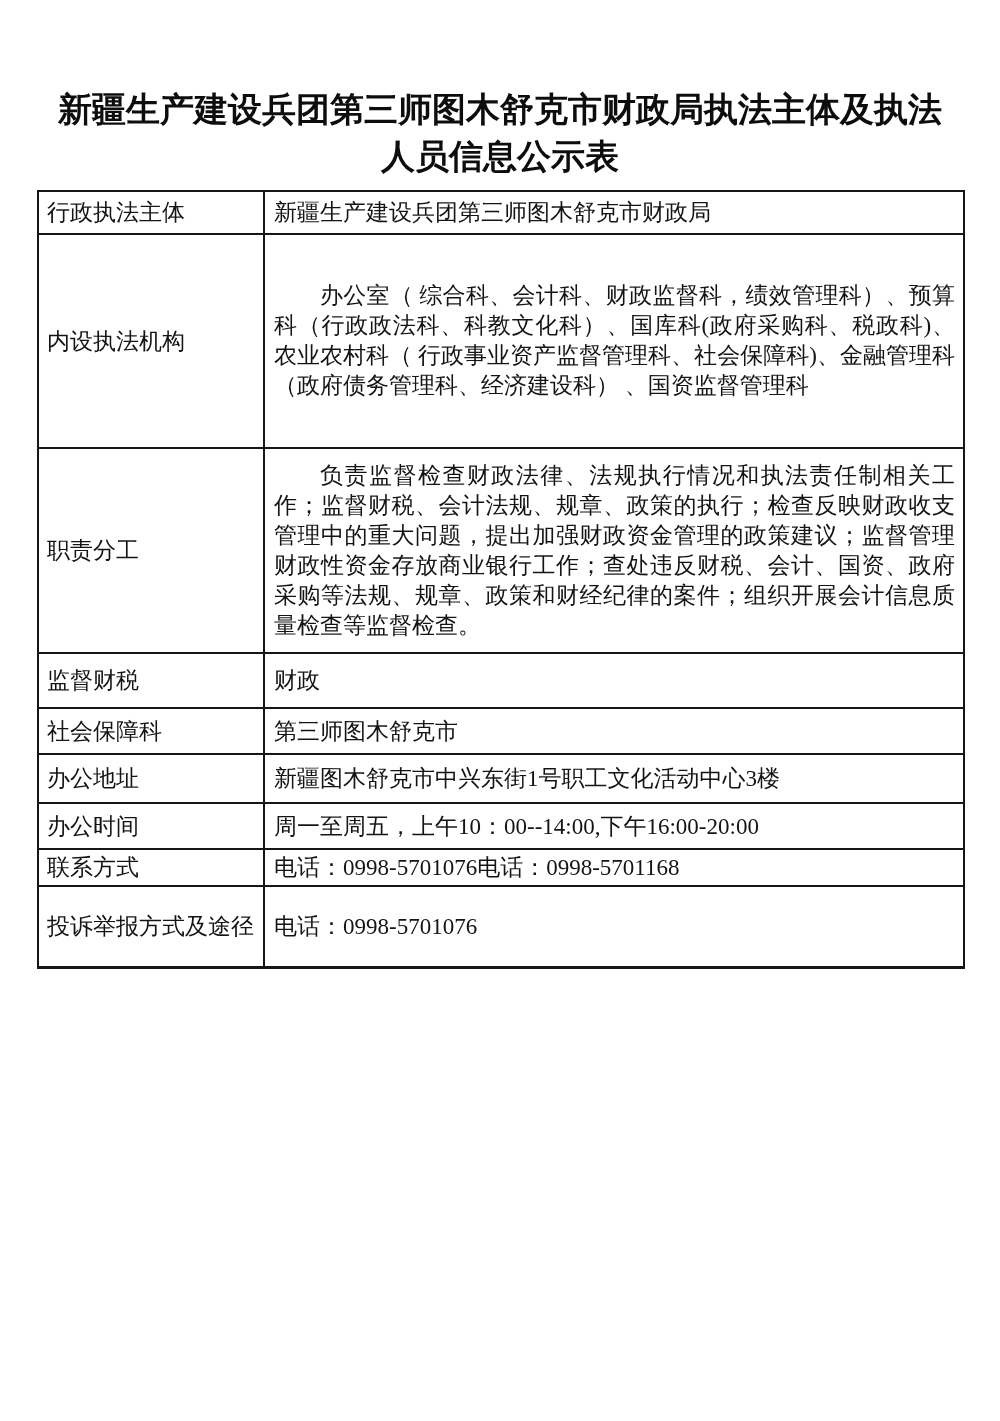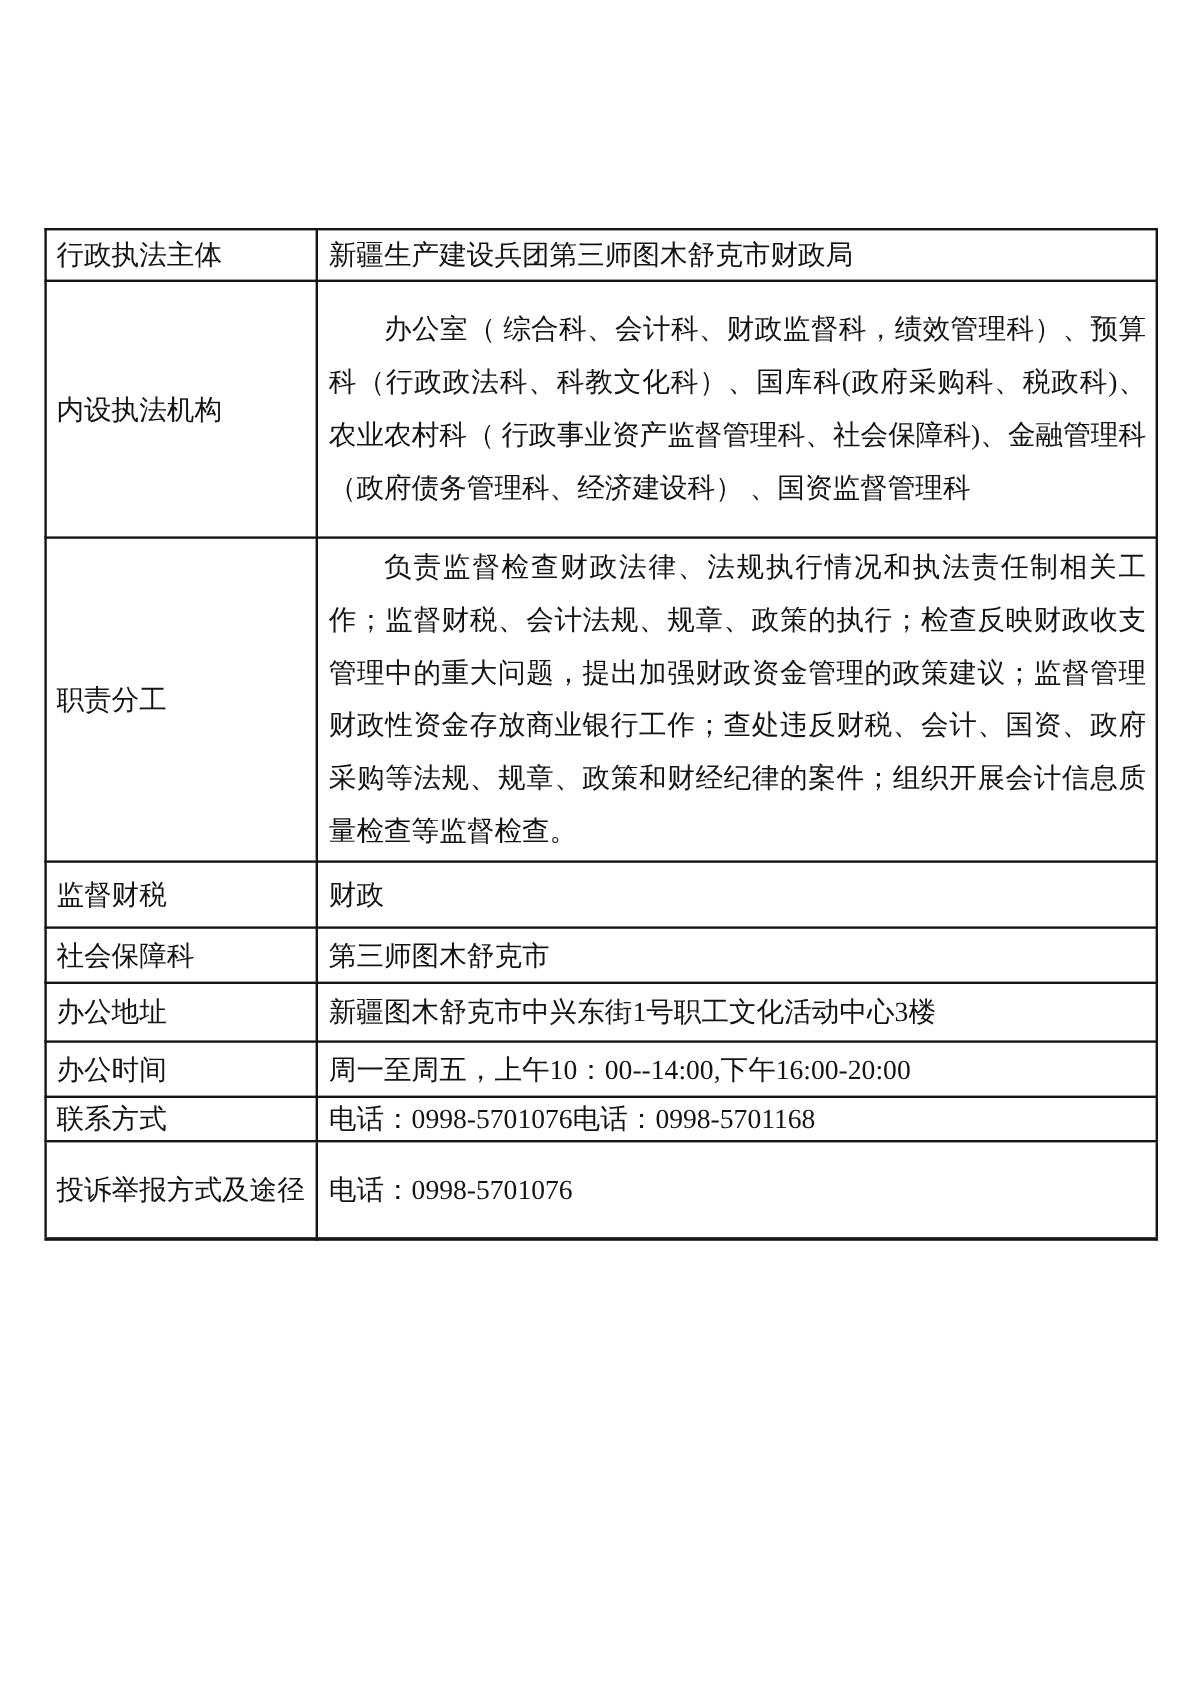--- a/index.html
+++ b/index.html
@@ -44,40 +44,42 @@
     padding: 2px 1px 2px 8px;
     text-align: left;
     letter-spacing: 0px;
   }
   td.value-cell {
     padding: 2px 8px 2px 9px;
     text-align: left;
     border-radius: 20px;
   }
   td.value-para {
-    line-height: 44px;
+    line-height: 30px;
     text-align: justify;
     text-justify: inter-ideograph;
   }
   td.value-para .para { text-indent: 2em; }
   tr.r1 { height: 43px; }
   tr.r2 { height: 214px; }
   tr.r3 { height: 205px; }
   tr.r4 { height: 55px; }
   tr.r5 { height: 46px; }
   tr.r6 { height: 49px; }
   tr.r7 { height: 46px; }
   tr.r8 { height: 36px; }
   tr.r9 { height: 81px; }
   .phone-gap { display: inline-block; }
 </style>
 </head>
 <body>
 
 <div class="page-title">
+  <div>新疆生产建设兵团第三师图木舒克市财政局执法主体及执法</div>
+  <div>人员信息公示表</div>
 </div>
 
 <table class="info-table">
   <colgroup>
       <col class="c-label">
       <col>
     </colgroup>
   <tbody>
     <tr class="r1">
       <td class="label-cell">行政执法主体</td>

